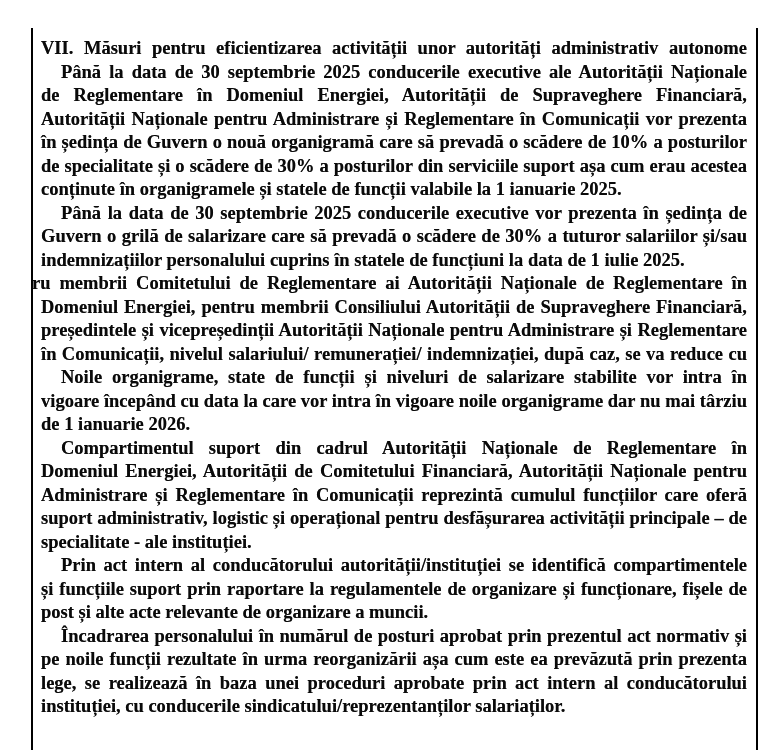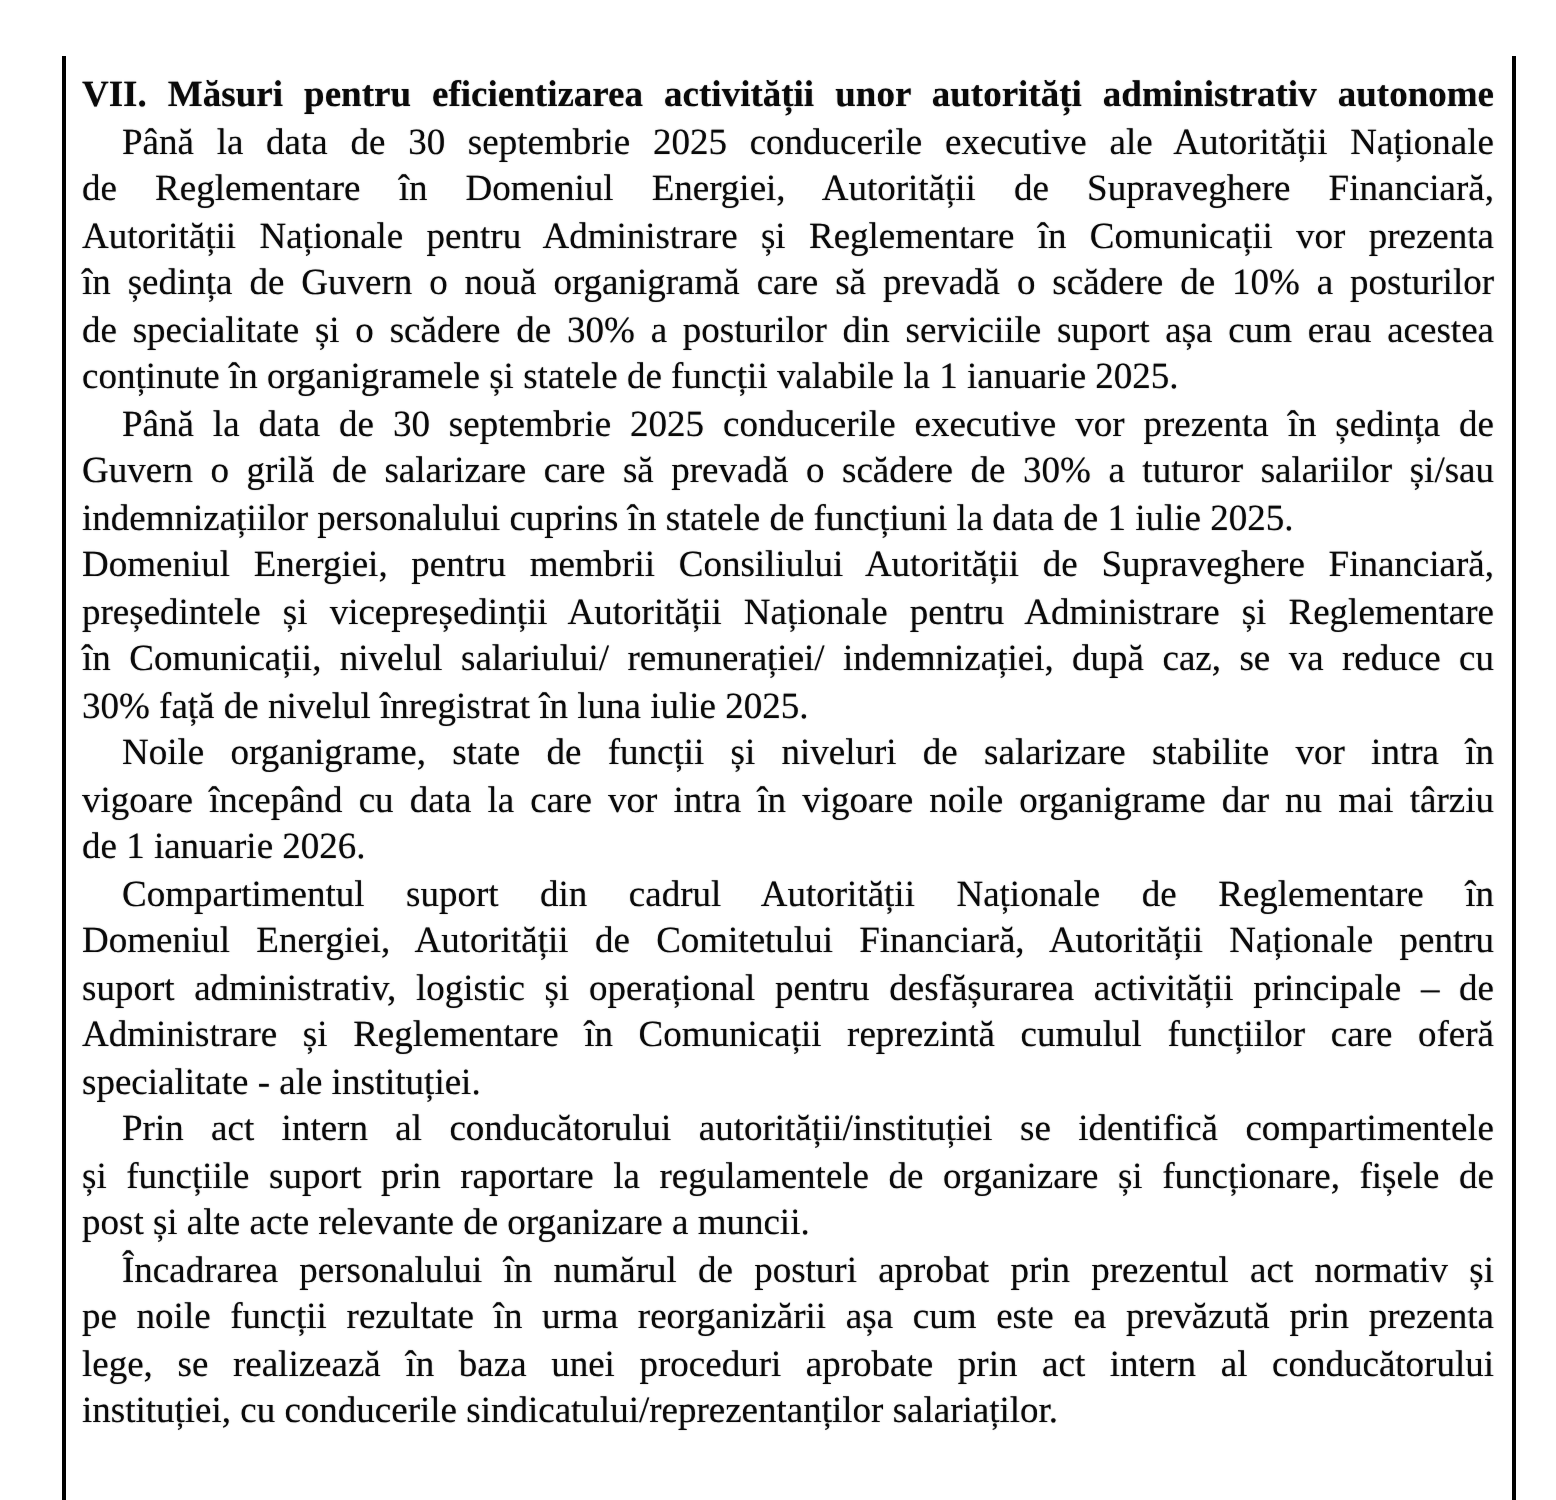--- a/index.html
+++ b/index.html
@@ -43,20 +43,21 @@
     font-size: 18.5px;
     line-height: 23.5px;
   }
   .para { margin: 0; padding: 0; }
   .line {
     text-align: justify;
     text-align-last: justify;
     
     text-shadow: 0 0 0.6px rgba(0,0,0,0.55);
     white-space: normal;
+    font-weight: bold;
   }
   .line.title { font-weight: bold; }
   .line.line-first { padding-left: 20px; }
   .line.line-end { text-align-last: left; }
   
   .line.line-hang { margin-left: -9px; }
 </style>
 </head>
 <body>
 
@@ -75,35 +76,35 @@
           <div class="line">în ședința de Guvern o nouă organigramă care să prevadă o scădere de 10% a posturilor</div>
           <div class="line">de specialitate și o scădere de 30% a posturilor din serviciile suport așa cum erau acestea</div>
           <div class="line line-end">conținute în organigramele și statele de funcții valabile la 1 ianuarie 2025.</div>
         </div>
         <div class="para">
           <div class="line line-first">Până la data de 30 septembrie 2025 conducerile executive vor prezenta în ședința de</div>
           <div class="line">Guvern o grilă de salarizare care să prevadă o scădere de 30% a tuturor salariilor și/sau</div>
           <div class="line line-end">indemnizațiilor personalului cuprins în statele de funcțiuni la data de 1 iulie 2025.</div>
         </div>
         <div class="para">
+          <div class="line line-hang">ru membrii Comitetului de Reglementare ai Autorității Naționale de Reglementare în</div>
           <div class="line">Domeniul Energiei, pentru membrii Consiliului Autorității de Supraveghere Financiară,</div>
           <div class="line">președintele și vicepreședinții Autorității Naționale pentru Administrare și Reglementare</div>
           <div class="line">în Comunicații, nivelul salariului/ remunerației/ indemnizației, după caz, se va reduce cu</div>
-          <div class="line line-end">30% față de nivelul înregistrat în luna iulie 2025.</div>
         </div>
         <div class="para">
           <div class="line line-first">Noile organigrame, state de funcții și niveluri de salarizare stabilite vor intra în</div>
           <div class="line">vigoare începând cu data la care vor intra în vigoare noile organigrame dar nu mai târziu</div>
           <div class="line line-end">de 1 ianuarie 2026.</div>
         </div>
         <div class="para">
           <div class="line line-first">Compartimentul suport din cadrul Autorității Naționale de Reglementare în</div>
           <div class="line">Domeniul Energiei, Autorității de Comitetului Financiară, Autorității Naționale pentru</div>
+          <div class="line">Administrare și Reglementare în Comunicații reprezintă cumulul funcțiilor care oferă</div>
           <div class="line">suport administrativ, logistic și operațional pentru desfășurarea activității principale – de</div>
-          <div class="line">Administrare și Reglementare în Comunicații reprezintă cumulul funcțiilor care oferă</div>
           <div class="line line-end">specialitate - ale instituției.</div>
         </div>
         <div class="para">
           <div class="line line-first">Prin act intern al conducătorului autorității/instituției se identifică compartimentele</div>
           <div class="line">și funcțiile suport prin raportare la regulamentele de organizare și funcționare, fișele de</div>
           <div class="line line-end">post și alte acte relevante de organizare a muncii.</div>
         </div>
         <div class="para">
           <div class="line line-first">Încadrarea personalului în numărul de posturi aprobat prin prezentul act normativ și</div>
           <div class="line">pe noile funcții rezultate în urma reorganizării așa cum este ea prevăzută prin prezenta</div>

